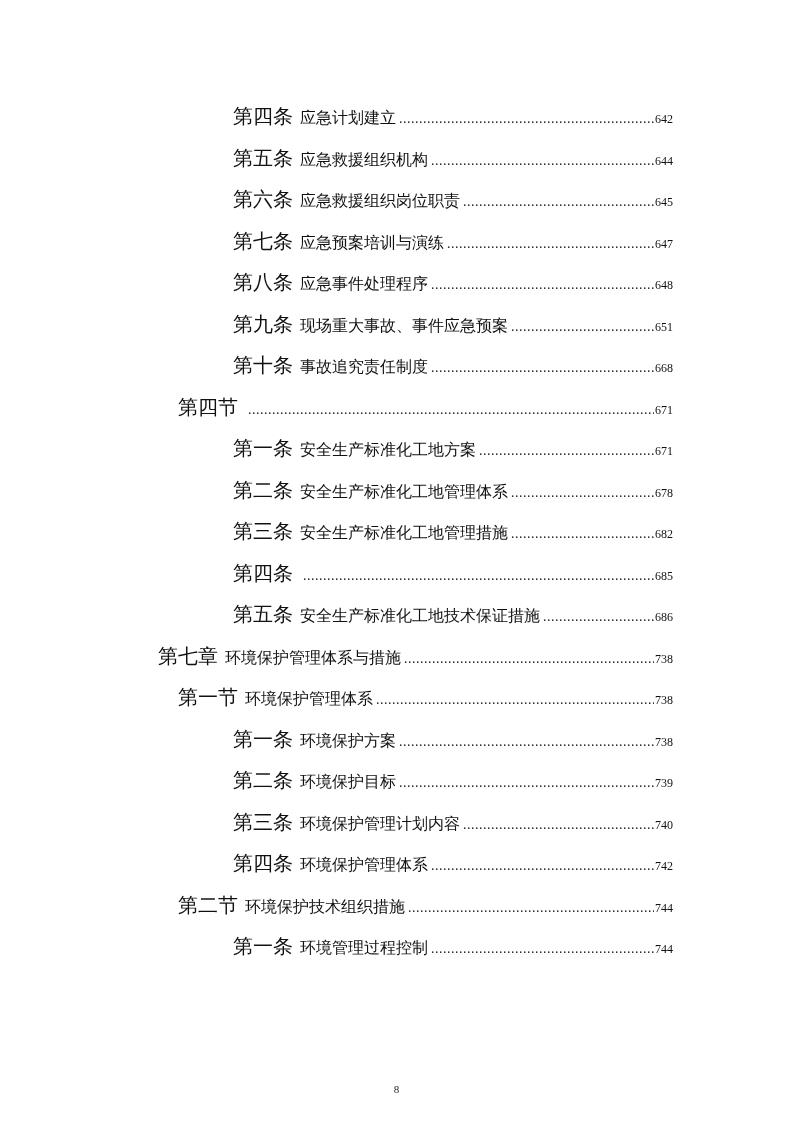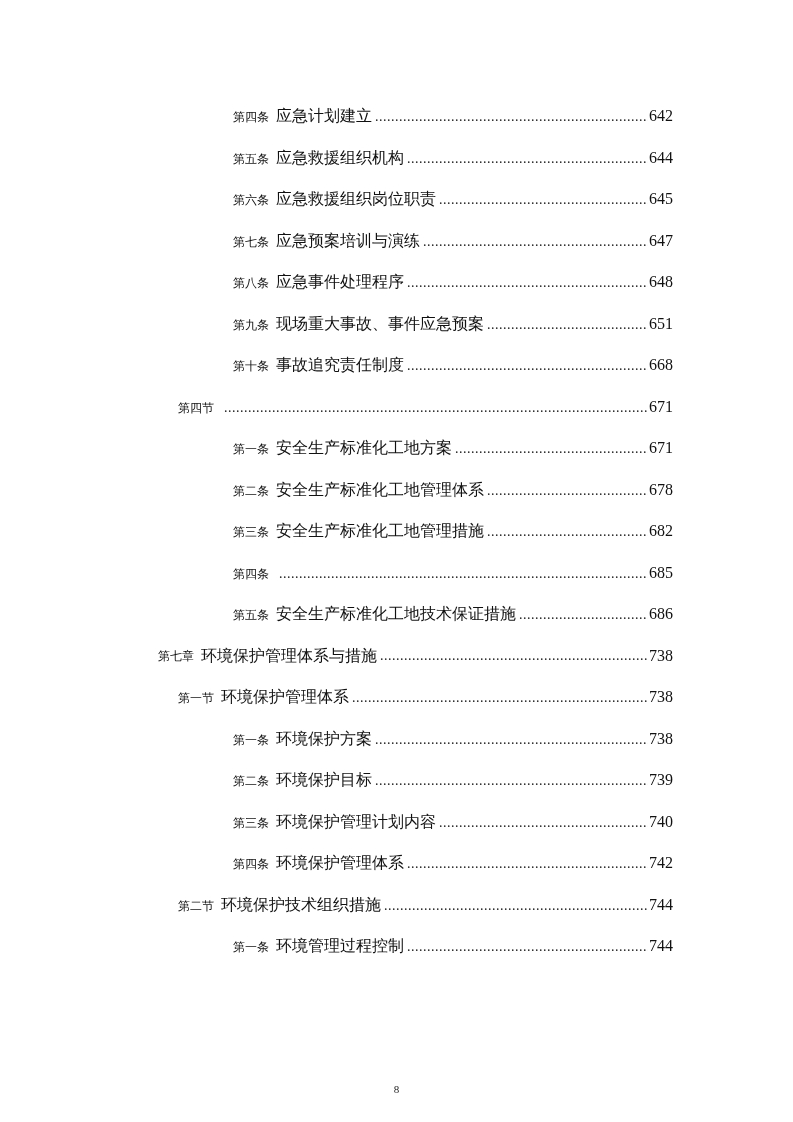--- a/index.html
+++ b/index.html
@@ -2,29 +2,29 @@
 <html><head>
 <meta charset="utf-8">
 <style>
   html, body { margin: 0; padding: 0; background: #ffffff; }
   body { width: 793px; height: 1122px; position: relative; overflow: hidden;
          font-family: "DejaVu Serif", "Liberation Serif", serif; color: #111; }
   .toc { position: absolute; left: 0; top: 96px; width: 793px; }
   .row { position: relative; height: 41.5px; display: flex; align-items: center;
          font-size: 16px; }
   .row .inner { position: absolute; right: 120px; display: flex; align-items: baseline; }
-  .row.l1 .inner { left: 158px; align-items: center; }
+  .row.l1 .inner { left: 158px; }
   .row.l2 .inner { left: 178px; }
   .row.l3 .inner { left: 233px; }
-  .num { white-space: nowrap; font-family: Liberation Sans, sans-serif; font-size: 12px; margin-right: 7px; }
+  .num { white-space: nowrap; font-family: Liberation Sans, sans-serif; font-size: 20px; margin-right: 7px; }
   .title { white-space: nowrap; }
   .dots { flex: 1; overflow: hidden; white-space: nowrap; margin: 0 1px 0 3px;
           font-family: "Liberation Serif", serif; font-size: 14px; letter-spacing: 0.5px; color: #222; }
   .dots::after { content: "......................................................................................................................................................................"; }
-  .page { white-space: nowrap; font-family: "Liberation Serif", serif; font-size: 16px; }
+  .page { white-space: nowrap; font-family: "Liberation Serif", serif; font-size: 12px; }
   .footer { position: absolute; top: 1083px; left: 0; width: 793px; text-align: center;
             font-family: "Liberation Serif", serif; font-size: 11px; color: #222; }
 </style>
 </head>
 <body>
 
 <div class="toc" id="toc">
     <div class="row l3">
       <div class="inner">
         <span class="num">第四条</span>

